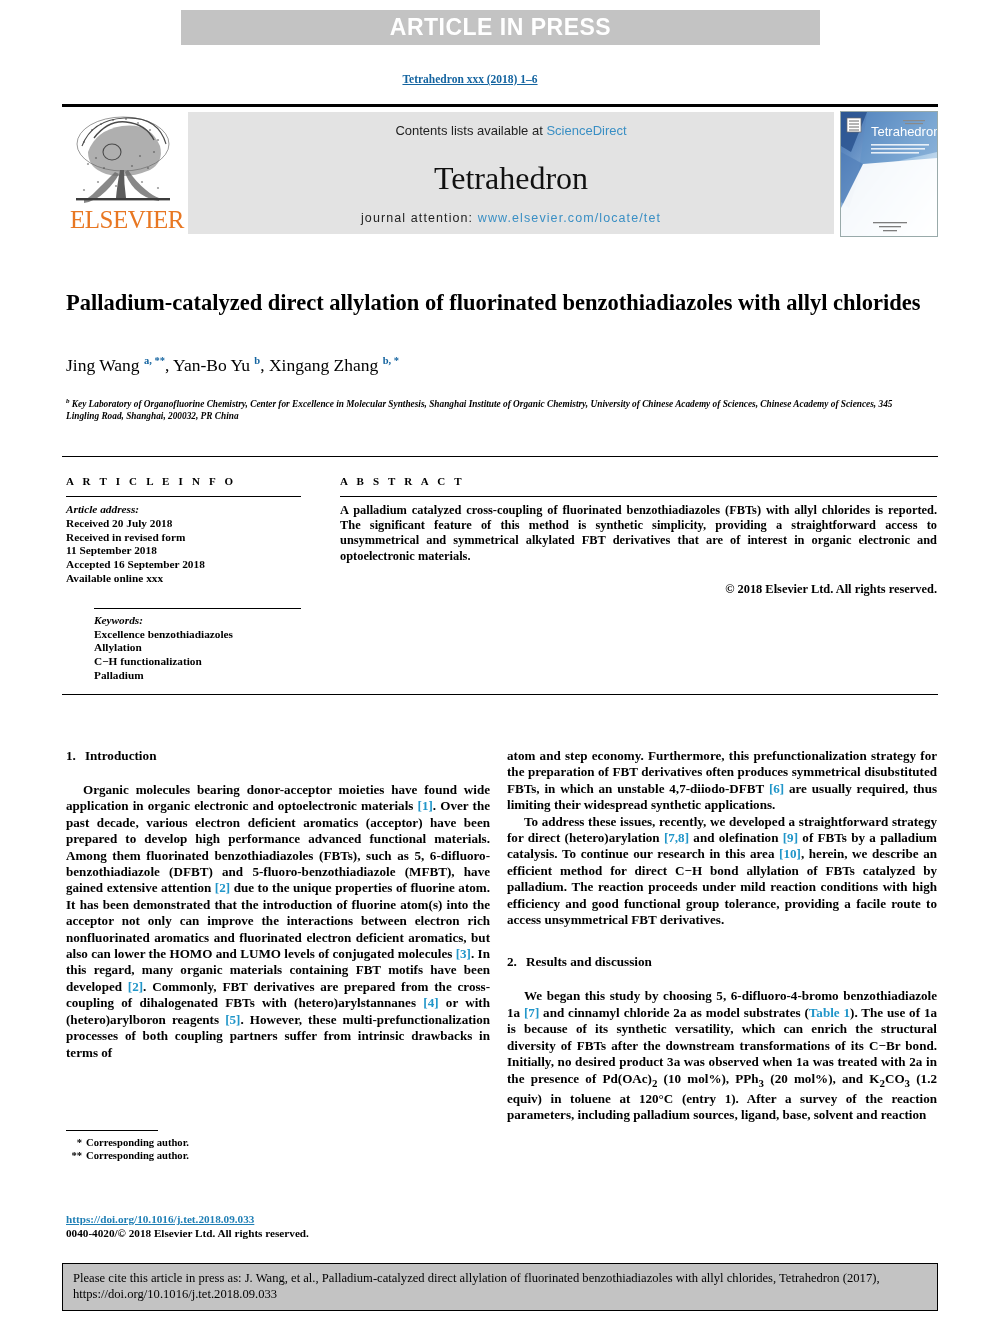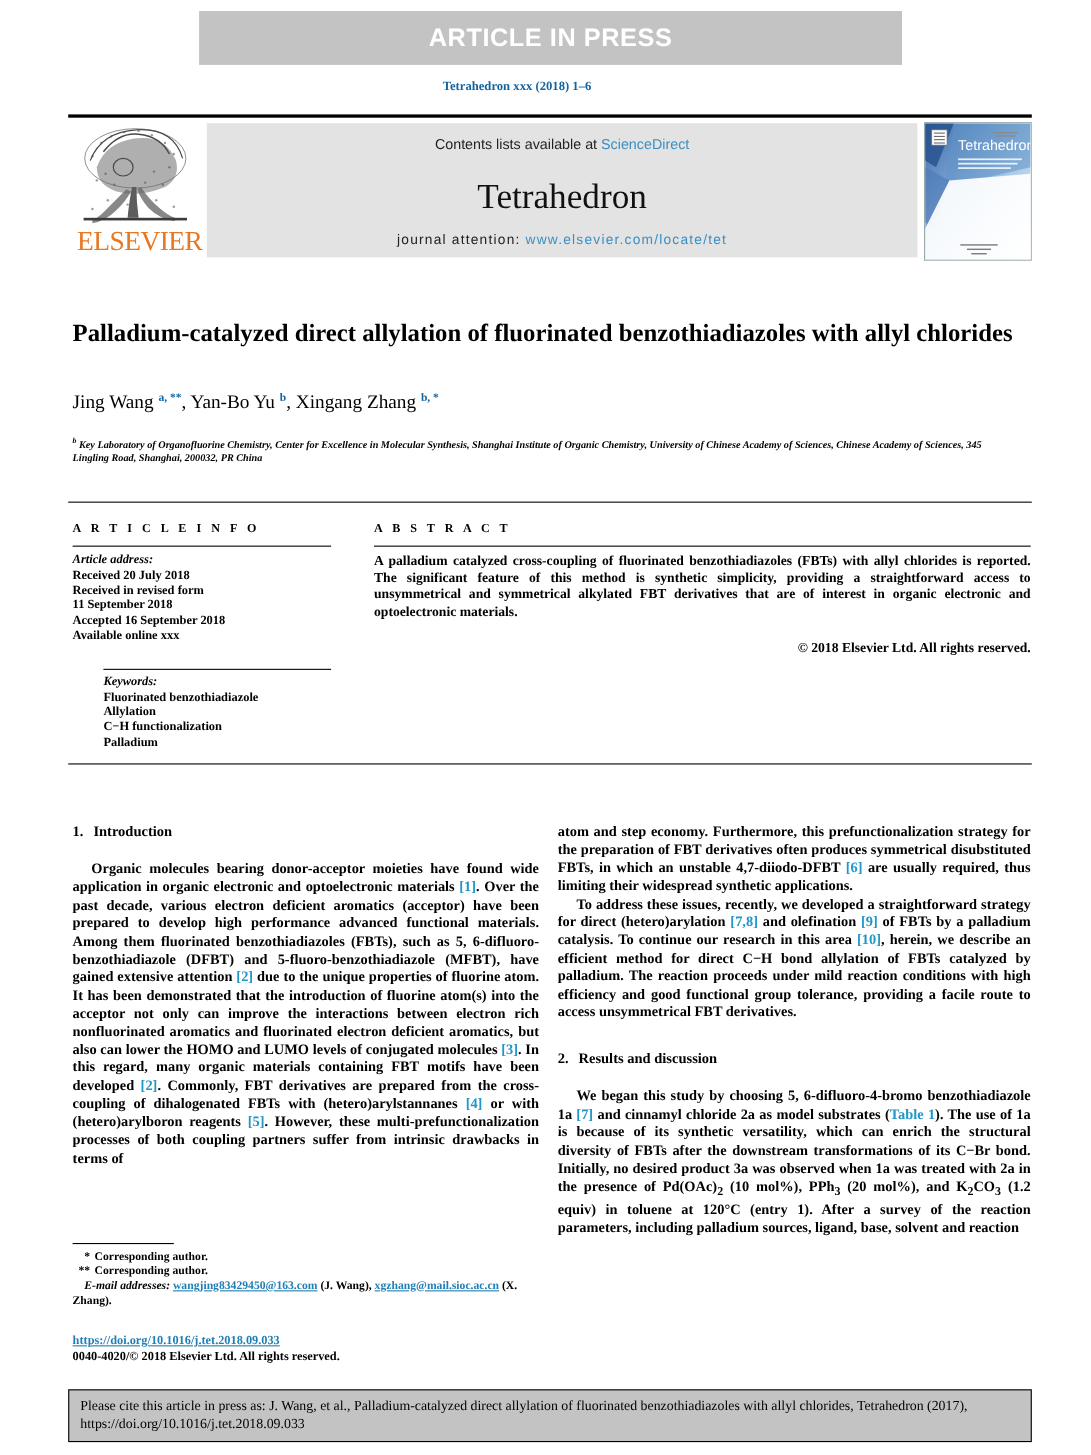--- a/index.html
+++ b/index.html
@@ -10,41 +10,42 @@
     font-family: "Liberation Serif", serif;
     color: #000000;
     position: relative;
     overflow: hidden;
   }
 
   
   .press-banner {
     position: absolute;
     left: 181px; top: 10px;
-    width: 639px; height: 49px;
+    width: 639px; height: 35px;
     background: #c3c3c3;
     display: flex; align-items: center; justify-content: center;
   }
   .press-banner span {
     font-family: "Liberation Sans", sans-serif;
     font-weight: bold;
     font-size: 23px;
     letter-spacing: 0.5px;
     color: #ffffff;
   }
 
   
   .journal-ref {
     position: absolute;
     left: 0; top: 73px; width: 940px;
     text-align: center;
     font-family: "Liberation Serif", serif;
     font-weight: bold;
     font-size: 11.5px;
     color: #1464a0;
+    text-decoration: underline;
   }
 
   
   .masthead {
     position: absolute;
     left: 62px; top: 104px;
     width: 876px; height: 130px;
     border-top: 3px solid #000;
     display: flex;
   }
@@ -380,21 +381,21 @@
     <div>Received 20 July 2018</div>
     <div>Received in revised form</div>
     <div>11 September 2018</div>
     <div>Accepted 16 September 2018</div>
     <div>Available online xxx</div>
   </div>
   <div class="kw-block">
     <div class="kw-rule"></div>
     <div class="info-block">
       <div class="ital">Keywords:</div>
-      <div>Fluorinated benzothiadiazole</div>
+      <div>Excellence benzothiadiazoles</div>
       <div>Allylation</div>
       <div>C−H functionalization</div>
       <div>Palladium</div>
     </div>
   </div>
 </div>
 
 <div class="abstract-col">
   <div class="section-heading">A B S T R A C T</div>
   <div class="hr-thin"></div>
@@ -418,21 +419,20 @@
     <span class="num">2.</span><span>Results and discussion</span>
   </div>
 
   <p class="body-par"><span>We began this study by choosing 5, 6-difluoro-4-bromo benzothiadiazole </span><b>1a</b><span> </span><span class="ref">[7]</span><span> and cinnamyl chloride </span><b>2a</b><span> as model substrates (</span><span class="ref">Table 1</span><span>). The use of </span><b>1a</b><span> is because of its synthetic versatility, which can enrich the structural diversity of FBTs after the downstream transformations of its C−Br bond. Initially, no desired product </span><b>3a</b><span> was observed when </span><b>1a</b><span> was treated with </span><b>2a</b><span> in the presence of Pd(OAc)</span><sub>2</sub><span> (10 mol%), PPh</span><sub>3</sub><span> (20 mol%), and K</span><sub>2</sub><span>CO</span><sub>3</sub><span> (1.2 equiv) in toluene at 120°C (entry 1). After a survey of the reaction parameters, including palladium sources, ligand, base, solvent and reaction</span></p>
 </div>
 
 <div class="footnote-rule"></div>
 <div class="footnotes">
   <div><span class="star">*</span><span>Corresponding author.</span></div>
   <div><span class="star">**</span><span>Corresponding author.</span></div>
-  <div>&nbsp;&nbsp;&nbsp;&nbsp;<span class="em">E-mail addresses:</span> <a href="#" class="lnk">wangjing83429450@163.com</a> <span>(J. Wang),</span> <a href="#" class="lnk">xgzhang@mail.sioc.ac.cn</a> <span>(X. Zhang).</span></div>
 </div>
 
 <div class="doi-block">
   <div><a href="#" class="doi-link">https://doi.org/10.1016/j.tet.2018.09.033</a></div>
   <div>0040-4020/© 2018 Elsevier Ltd. All rights reserved.</div>
 </div>
 
 <div class="cite-box">
   <span>Please cite this article in press as: J. Wang, et al., Palladium-catalyzed direct allylation of fluorinated benzothiadiazoles with allyl chlorides, Tetrahedron (2017), https://doi.org/10.1016/j.tet.2018.09.033</span>
 </div>

